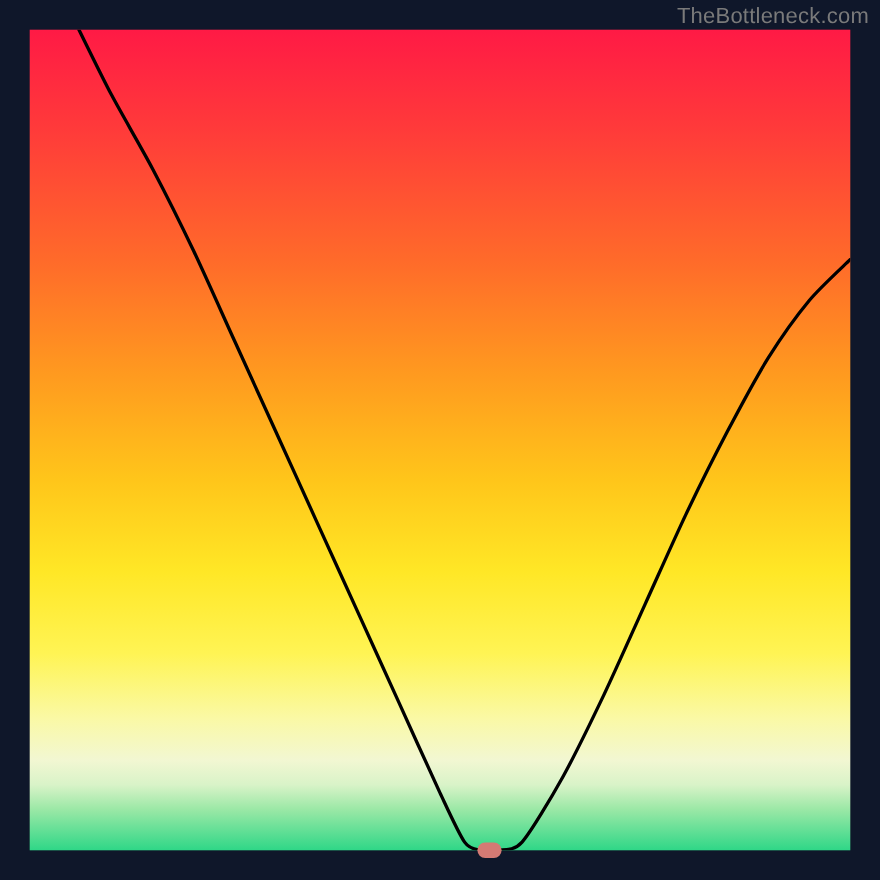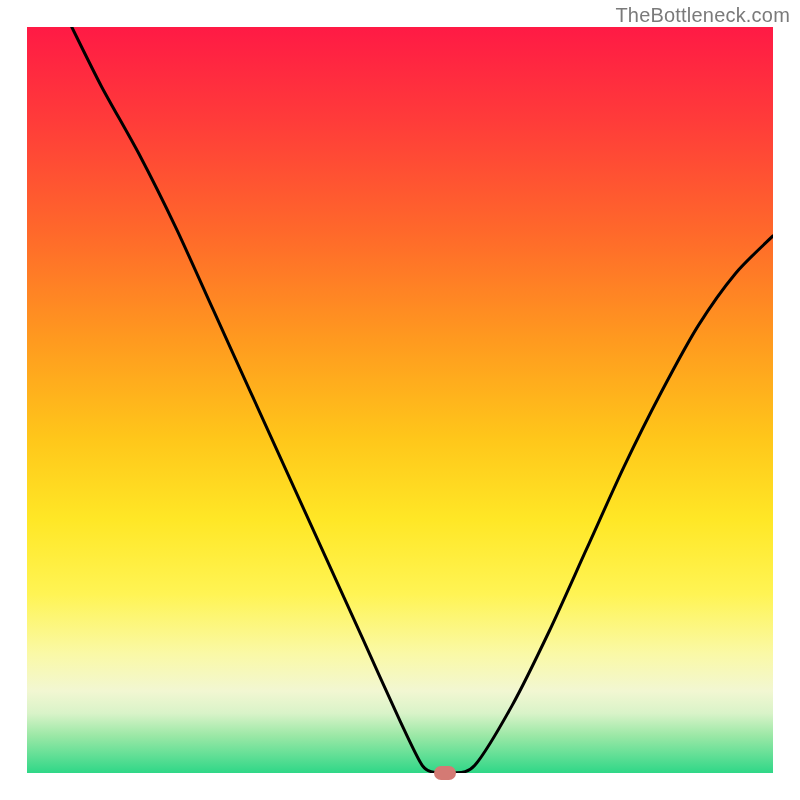--- a/index.html
+++ b/index.html
@@ -8,21 +8,21 @@
     width: 800px;
     height: 800px;
     background: #000;
     overflow: hidden;
     font-family: Arial, Helvetica, sans-serif;
   }
   .frame {
     position: relative;
     width: 800px;
     height: 800px;
-    background: #ffffff;
+    background: #0f172a;
   }
   .plot-area {
     position: absolute;
     left: 27px;
     top: 27px;
     width: 746px;
     height: 746px;
     background: linear-gradient(
       to bottom,
       #ff1a45 0%,

